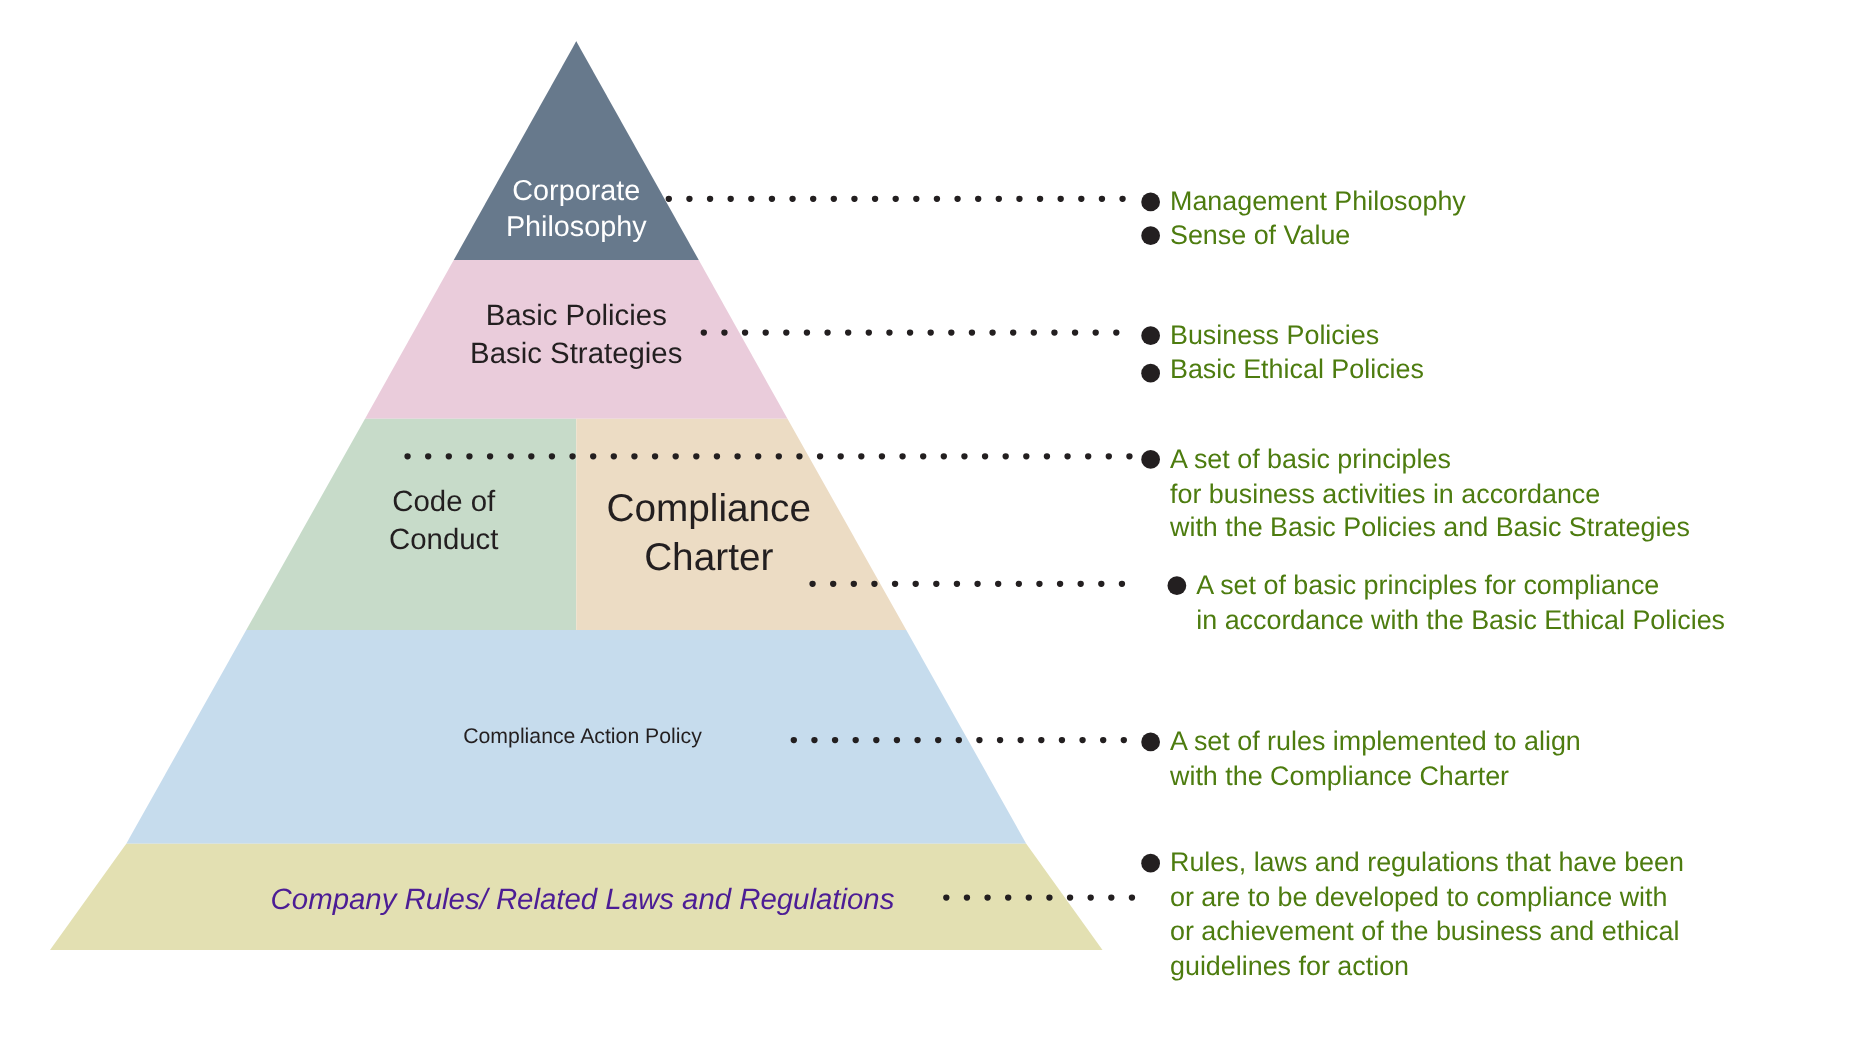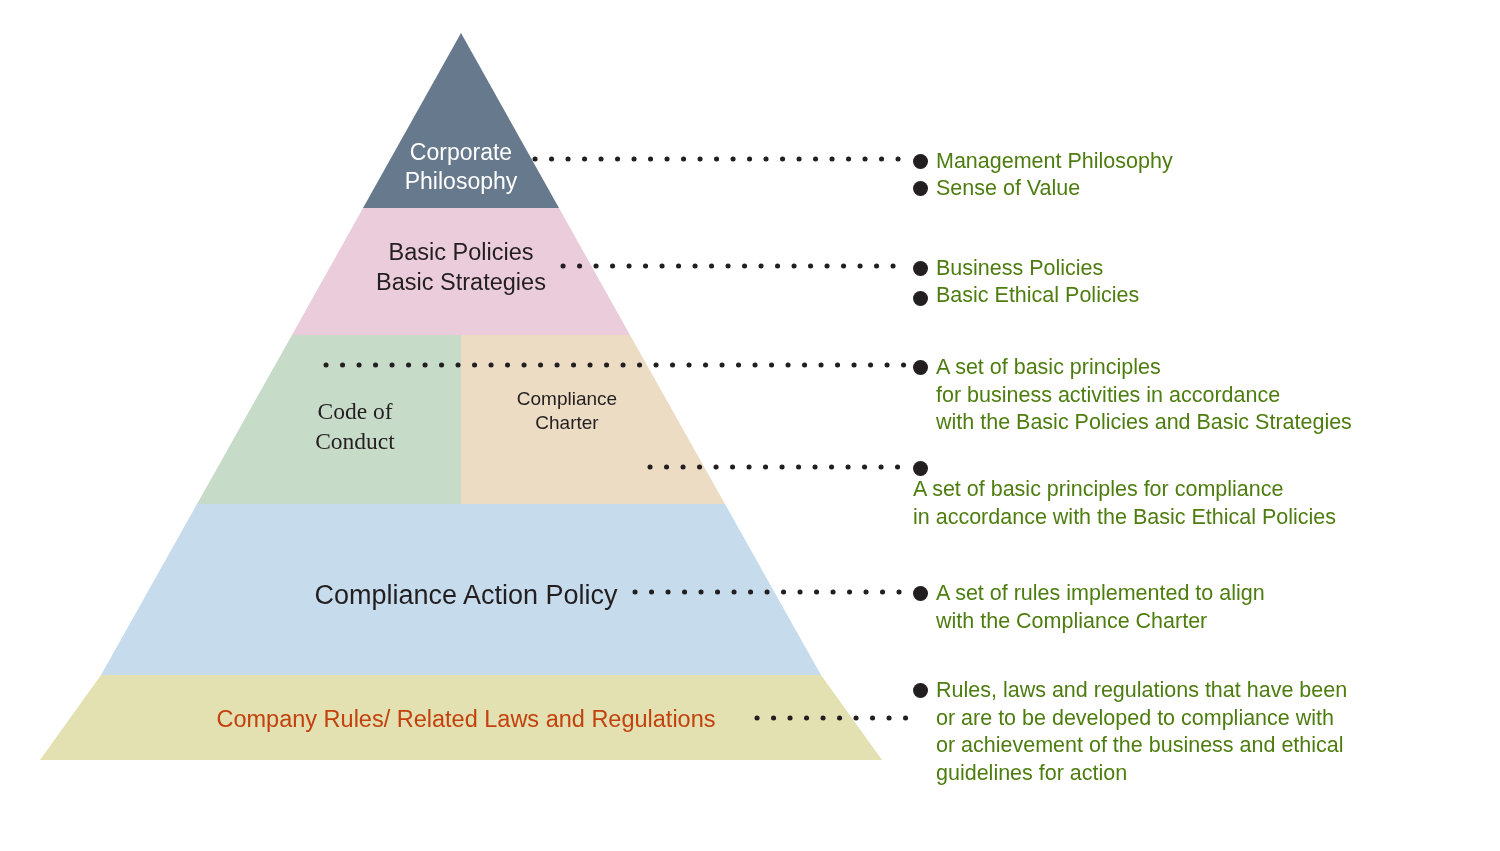--- a/index.html
+++ b/index.html
@@ -39,31 +39,30 @@
 
   #label-corporate-philosophy {
     left: 331px; top: 138px; width: 260px;
     font-size: 23px;
   }
   #label-basic-policies {
     left: 311px; top: 238px; width: 300px;
     font-size: 23.5px;
   }
   #label-code-of-conduct {
-    left: 245px; top: 397px; width: 220px;
+    left: 245px; top: 387px; width: 220px;
     font-size: 23.5px;
-    font-family: Liberation Serif, serif;
   }
   #label-compliance-charter {
     left: 457px; top: 387px; width: 220px;
-    font-size: 19px;
+    font-size: 31px;
   }
   #label-compliance-action-policy {
     left: 206px; top: 578px; width: 520px;
-    font-size: 27px;
+    font-size: 17px;
   }
   #label-company-rules {
     left: 96px; top: 705px; width: 740px;
     font-size: 23.5px;
   }
 
   
   .annotation {
     position: absolute;
     display: flex;
@@ -83,21 +82,21 @@
     line-height: 1.28;
     color: #4d7c0f;
     white-space: pre-line;
   }
 
   #ann-management-philosophy { left: 913px; top: 148px; }
   #ann-sense-of-value        { left: 913px; top: 175px; }
   #ann-business-policies     { left: 913px; top: 255px; }
   #ann-basic-ethical-policies{ left: 913px; top: 282px; align-items: center; }
   #ann-code-of-conduct-desc  { left: 913px; top: 354px; }
-  #ann-compliance-charter-desc { left: 913px; top: 455px; flex-direction: column; }
+  #ann-compliance-charter-desc { left: 934px; top: 455px; }
   #ann-compliance-action-desc  { left: 913px; top: 580px; }
   #ann-company-rules-desc      { left: 913px; top: 677px; }
 </style>
 </head>
 <body>
 
 <div id="canvas" style="background: rgb(255, 255, 255);">
 
   <svg id="pyramid-svg" viewBox="0 0 1500 851">
     <defs>
@@ -138,21 +137,21 @@
 Basic Strategies</div>
 
   <div class="tier-label" id="label-code-of-conduct" style="color: rgb(35, 31, 32);">Code of
 Conduct</div>
 
   <div class="tier-label" id="label-compliance-charter" style="color: rgb(35, 31, 32);">Compliance
 Charter</div>
 
   <div class="tier-label" id="label-compliance-action-policy" style="color: rgb(35, 31, 32);">Compliance Action Policy</div>
 
-  <div class="tier-label" id="label-company-rules" style="color: #c2410c;">Company Rules/ Related Laws and Regulations</div>
+  <div class="tier-label" id="label-company-rules" style="color: #4c1d95; font-style: italic;">Company Rules/ Related Laws and Regulations</div>
 
   <div class="annotation" id="ann-management-philosophy">
     <span class="bullet" style="background: rgb(35, 31, 32);"></span>
     <span class="ann-text">Management Philosophy</span>
   </div>
 
   <div class="annotation" id="ann-sense-of-value">
     <span class="bullet" style="background: rgb(35, 31, 32);"></span>
     <span class="ann-text">Sense of Value</span>
   </div>

